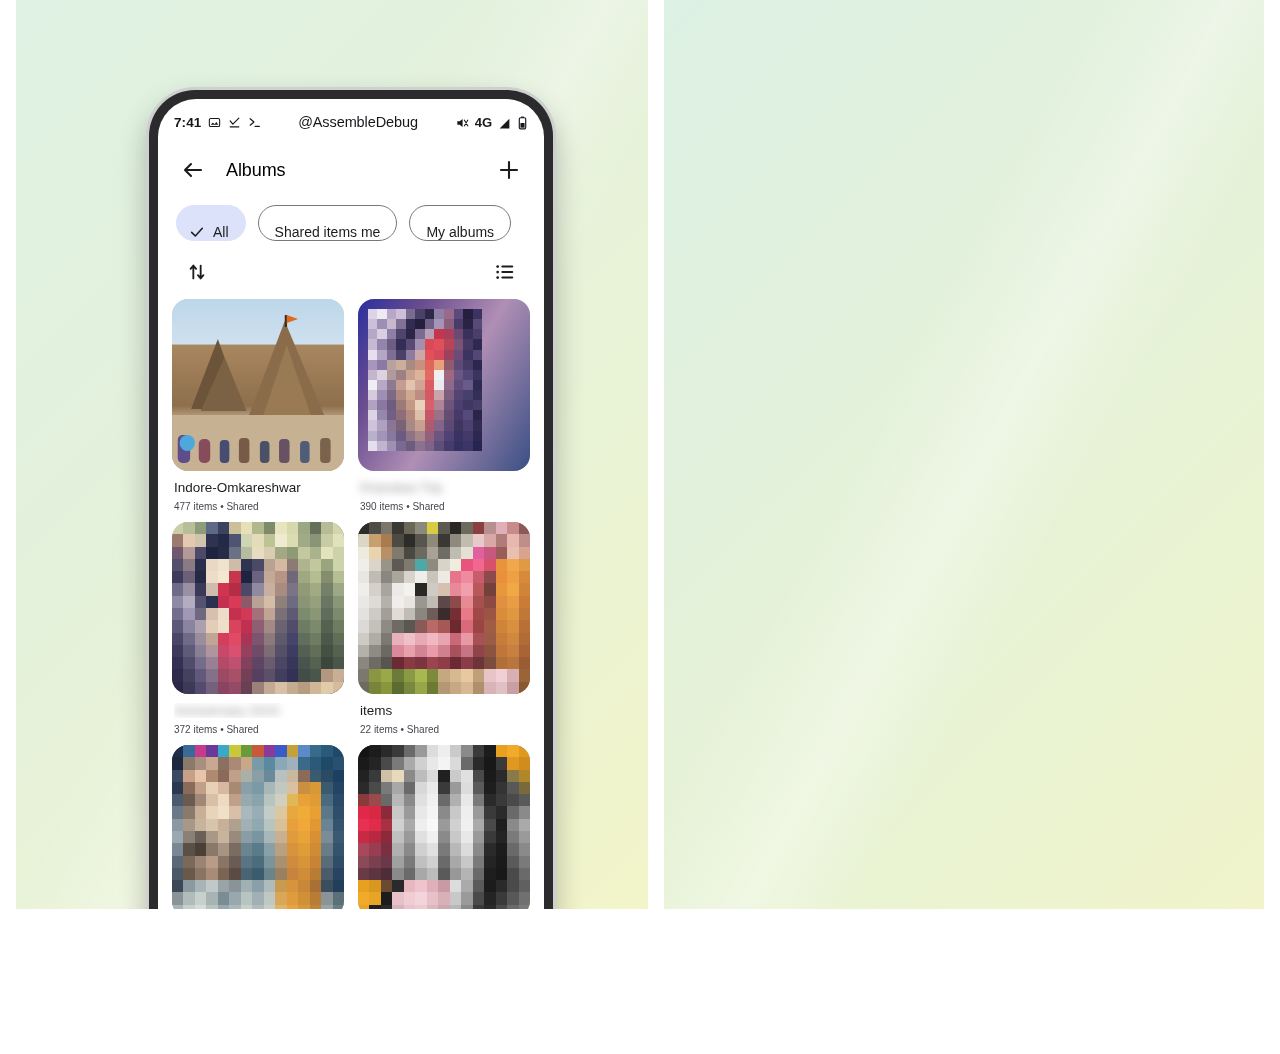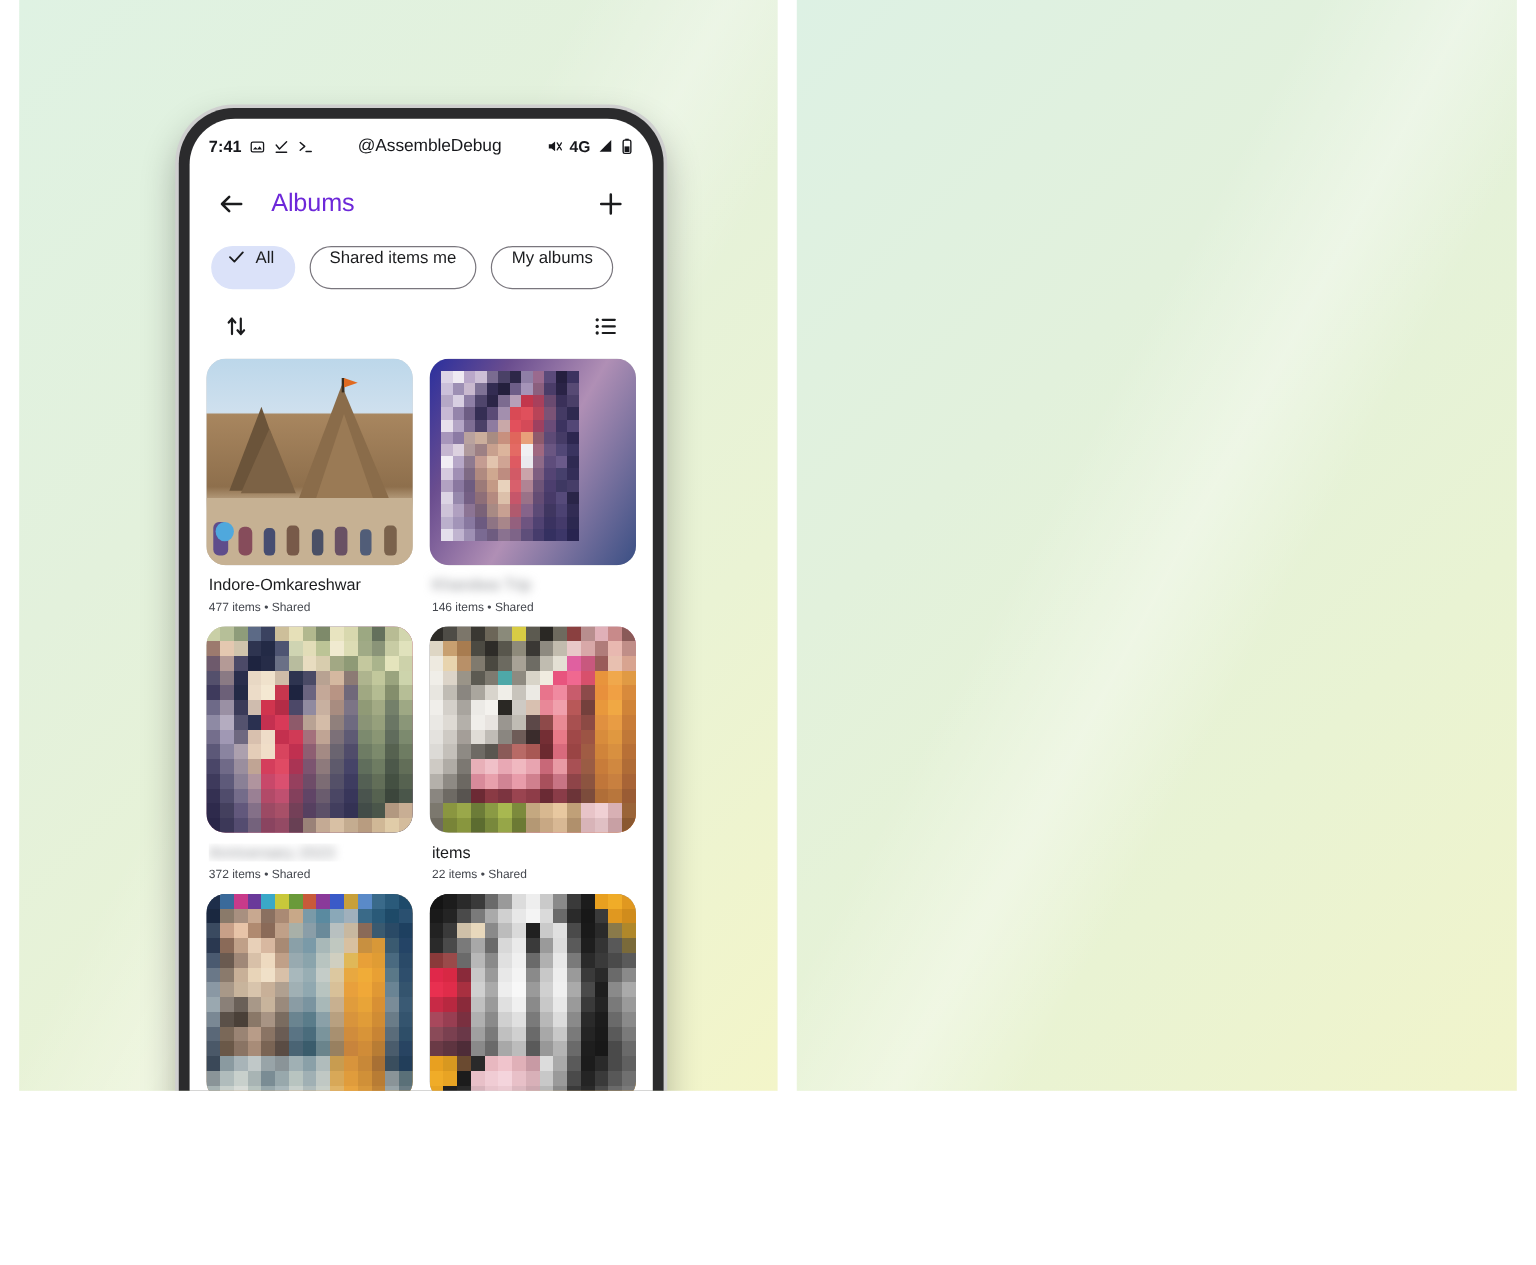--- a/index.html
+++ b/index.html
@@ -34,33 +34,33 @@
   .phone.p1{left:133px;top:90px;width:404px;height:878px;}
   .screen{position:absolute;left:9px;top:9px;right:9px;bottom:9px;
      background:#ffffff;border-radius:38px;overflow:hidden;}
 
   
   .statusbar{display:flex;align-items:center;height:34px;padding:6px 16px 0 16px;
      font-size:13.5px;color:#17181c;font-weight:600;}
   .sb-left{display:flex;align-items:center;gap:7px;}
   .sb-time{font-size:13.5px;font-weight:600;letter-spacing:.1px;}
   .sb-mid{flex:1;text-align:center;font-weight:400;font-size:14.5px;letter-spacing:-.1px;}
-  .sb-right{display:flex;align-items:flex-start;gap:6px;font-weight:600;font-size:13px;}
+  .sb-right{display:flex;align-items:flex-end;gap:6px;font-weight:600;font-size:13px;}
   .ic{display:inline-block;line-height:0;}
 
   
   .appbar{display:flex;align-items:center;height:62px;padding:0 18px;gap:16px;}
-  .appbar .title{font-size:21px;color:#6d28d9;letter-spacing:-.1px;}
+  .appbar .title{font-size:18px;color:#000000;letter-spacing:-.1px;}
   .appbar .spacer{flex:1;}
   .iconbtn{width:34px;height:34px;display:flex;align-items:center;justify-content:center;cursor:pointer;}
 
   
   .chips{display:flex;align-items:center;gap:12px;padding:4px 18px 0 18px;}
   .chip{height:34px;border-radius:18px;border:1px solid #79767d;
-     display:flex;align-items:flex-start;gap:8px;padding:0 16px;
+     display:flex;align-items:flex-end;gap:8px;padding:0 16px;
      font-size:14px;color:#1b1c1e;background:transparent;cursor:pointer;white-space:nowrap;}
   .chip.selected{background:#dbe2f9;border-color:#dbe2f9;padding-left:12px;}
 
   
   .toolrow{display:flex;align-items:center;justify-content:space-between;
      padding:14px 22px 6px 22px;}
 
   
   .grid{padding:4px 14px 0 14px;display:grid;grid-template-columns:1fr 1fr;gap:10px 14px;}
   .gcell{display:flex;flex-direction:column;}
@@ -384,21 +384,21 @@
                       <rect x="8" y="14" width="1" height="1" fill="#5e4e7a"></rect>
                       <rect x="9" y="14" width="1" height="1" fill="#463c6c"></rect>
                       <rect x="10" y="14" width="1" height="1" fill="#343060"></rect>
                       <rect x="11" y="14" width="1" height="1" fill="#3c3668"></rect>
                       <rect x="12" y="14" width="1" height="1" fill="#282450"></rect>
                   </g>
                 </svg>
               </div>
             </div>
             <div class="gname blur-txt">Khandwa Trip</div>
-            <div class="gsub">146 items • Shared</div>
+            <div class="gsub">390 items • Shared</div>
           </div>
 
           <div class="gcell">
             <div class="gthumb">
               <div class="photo" style="background:linear-gradient(130deg,#cfd0a8 0%,#7c6a84 30%,#c03a6a 60%,#2a2c48 100%);">
                 <svg width="100%" height="100%" viewBox="0 0 15 14" preserveAspectRatio="none" shape-rendering="crispEdges">
                   <rect x="0" y="0" width="1" height="1" fill="#c9cfa6"></rect>
                     <rect x="1" y="0" width="1" height="1" fill="#b6bf98"></rect>
                     <rect x="2" y="0" width="1" height="1" fill="#8e9c7a"></rect>
                     <rect x="3" y="0" width="1" height="1" fill="#5c6a86"></rect>

